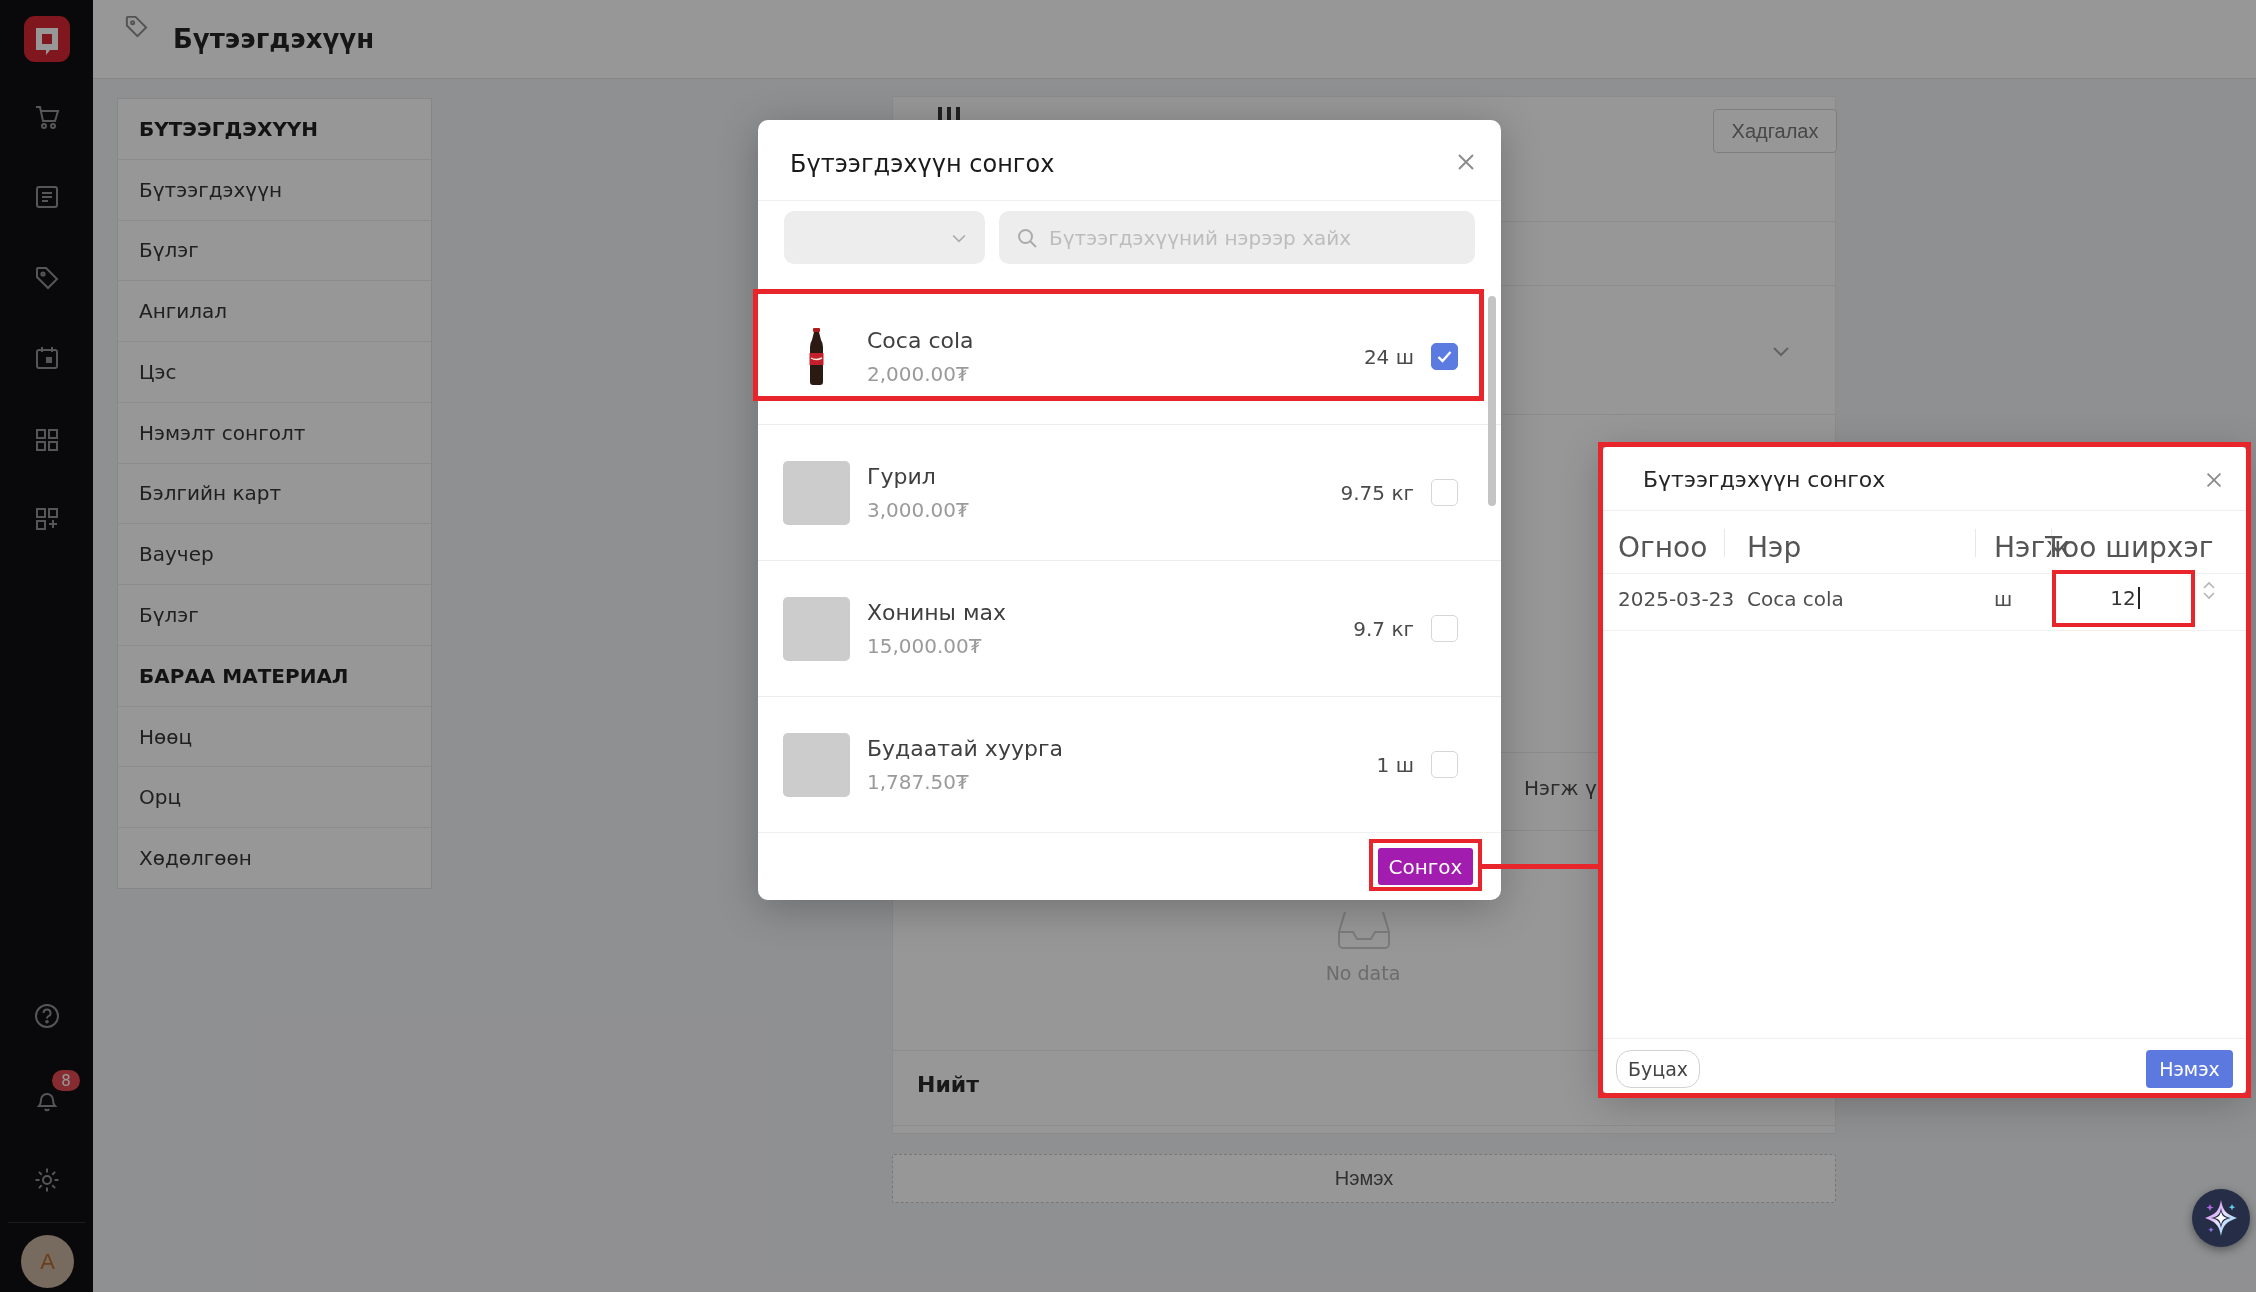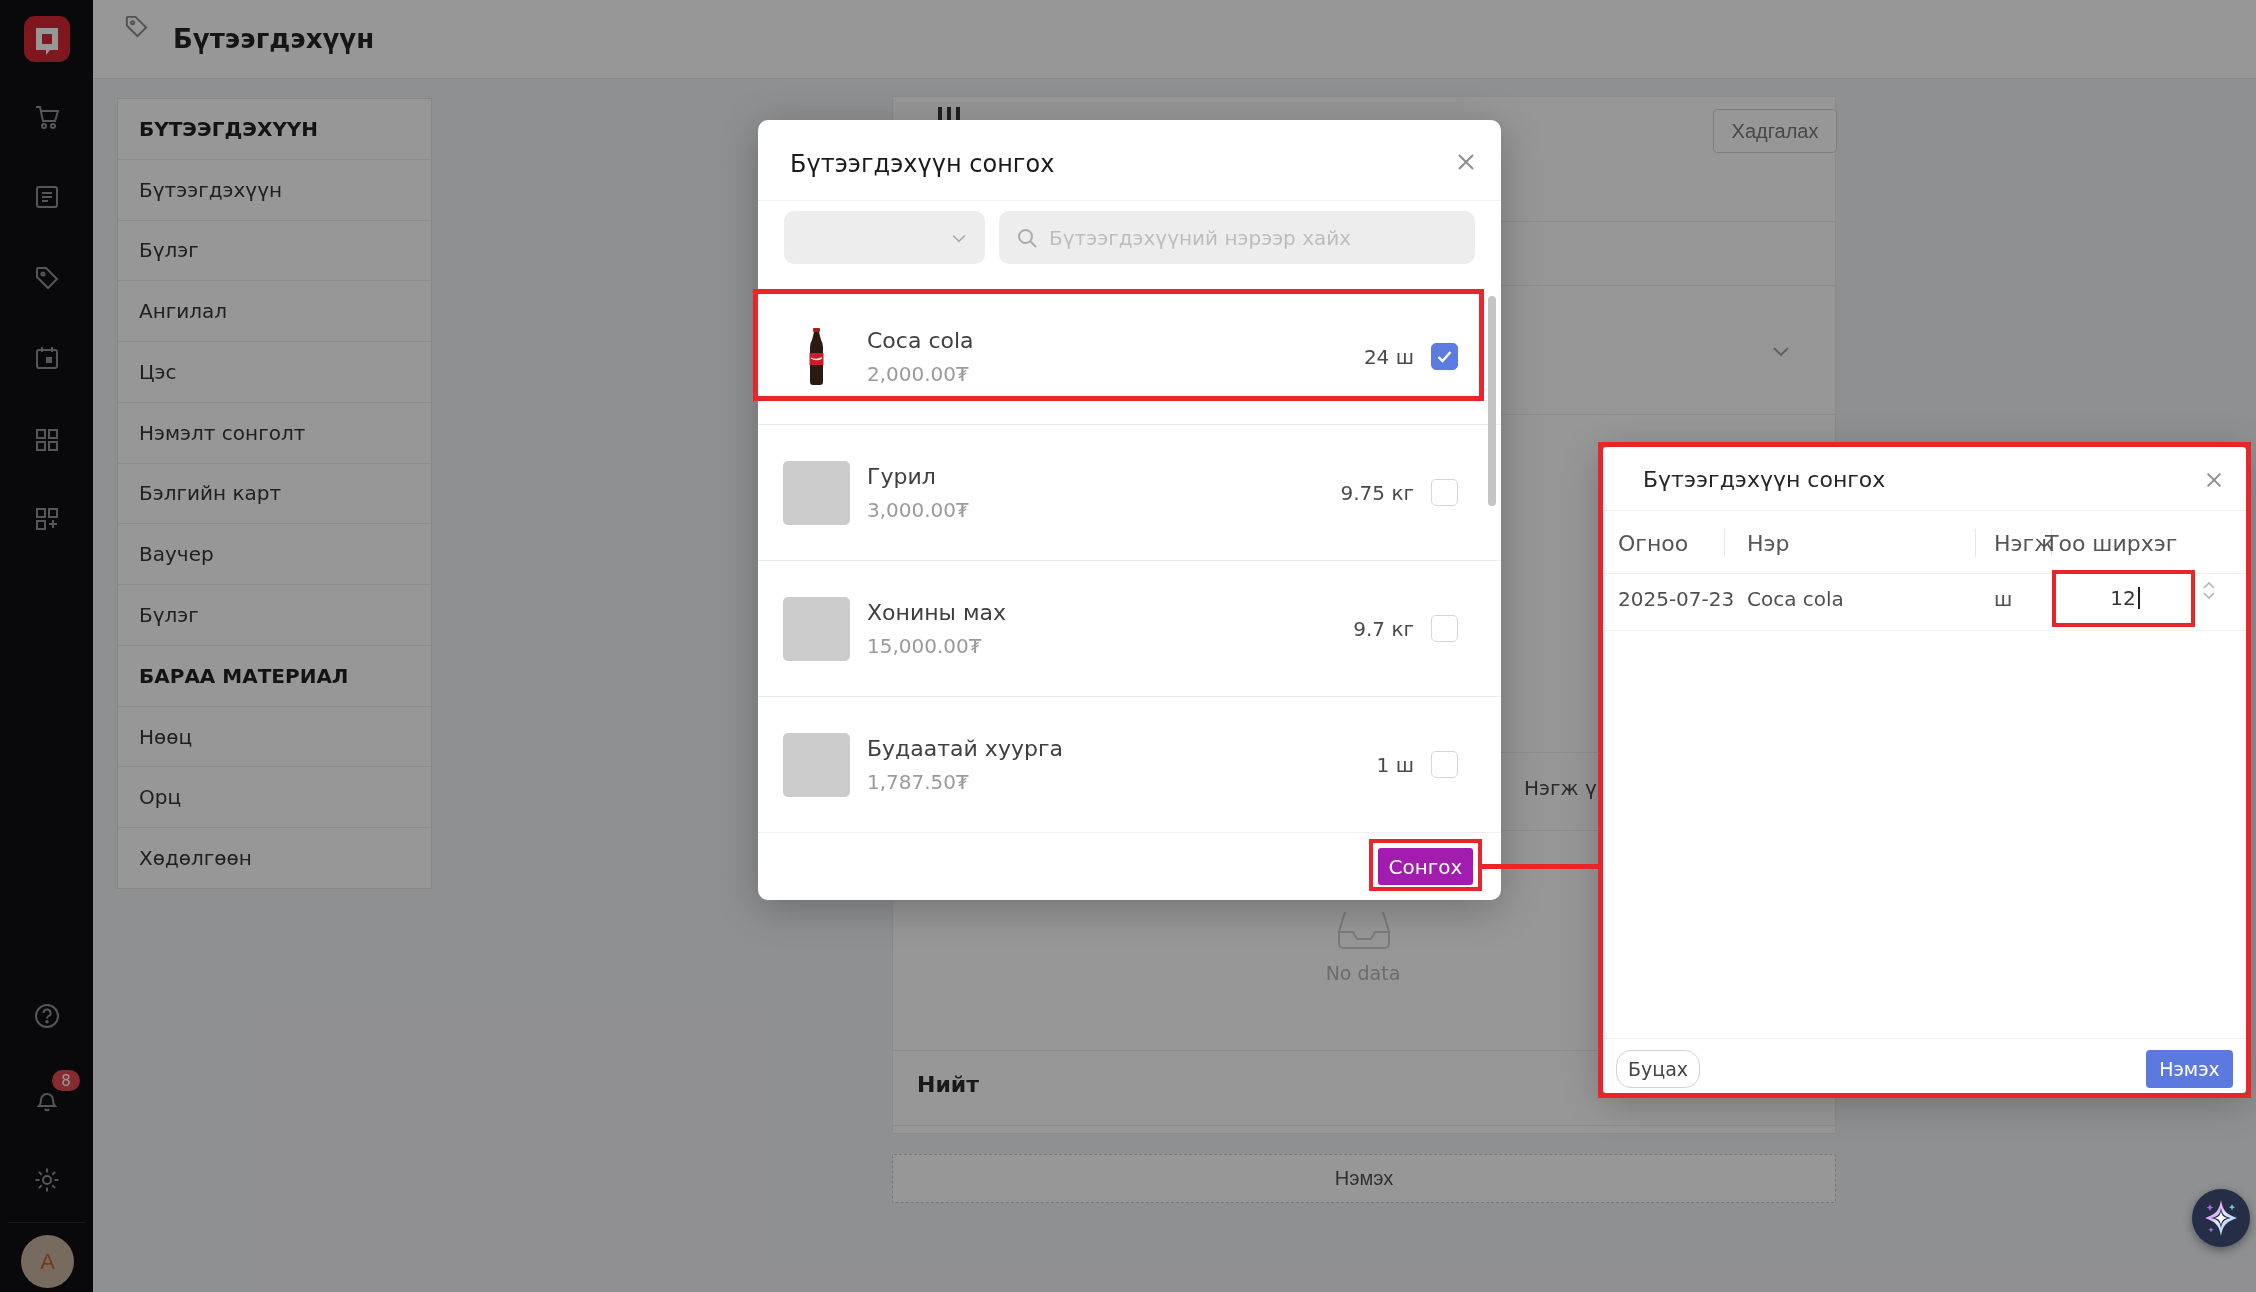--- a/index.html
+++ b/index.html
@@ -75,21 +75,21 @@
   #m1-select-btn{position:absolute;left:620px;top:15px;width:95px;height:37px;background:#a21caf;border:none;border-radius:3px;
                  color:#fff;font-size:20px;cursor:pointer;font-family:inherit;}
   #m1-scroll{position:absolute;left:730px;top:176px;width:8px;height:210px;background:#c4c4c4;border-radius:4px;cursor:grab;}
 
   
   #modal2{left:1603px;top:447px;width:643px;height:646px;background:#fff;border-radius:4px;z-index:30;
           box-shadow:0 8px 40px rgba(0,0,0,0.25);}
   #m2-title{position:absolute;left:40px;top:20px;font-size:22px;color:#262626;}
   #m2-close{position:absolute;left:600px;top:20px;width:26px;height:26px;color:#8c8c8c;background:none;border:none;cursor:pointer;padding:0;}
   #m2-hr{position:absolute;left:0;top:63px;width:643px;height:1px;background:#efefef;}
-  .m2-colhead{position:absolute;top:84px;font-size:22px;color:#555;}
+  .m2-colhead{position:absolute;top:84px;font-size:28px;color:#555;}
   .m2-colsep{position:absolute;top:82px;width:1px;height:28px;background:#e8e8e8;}
   #m2-headline{position:absolute;left:0;top:126px;width:643px;height:1px;background:#f0f0f0;}
   .m2-cell{position:absolute;top:140px;font-size:20px;color:#4f4f4f;}
   #m2-qty{position:absolute;left:457px;top:129px;width:130px;height:44px;background:#fff;display:flex;align-items:center;justify-content:center;
           font-size:20px;color:#333;cursor:text;}
   #m2-caret{width:2px;height:22px;background:#222;margin-left:2px;}
   #m2-spin{position:absolute;left:600px;top:134px;color:#b5b5b5;display:flex;flex-direction:column;gap:3px;cursor:pointer;}
   #m2-rowline{position:absolute;left:0;top:183px;width:643px;height:1px;background:#f0f0f0;}
   #m2-footline{position:absolute;left:0;top:591px;width:643px;height:1px;background:#efefef;}
   #m2-back{position:absolute;left:13px;top:603px;width:84px;height:38px;background:#fff;border:1px solid #d2d2d2;border-radius:15px;
@@ -343,21 +343,21 @@
 
     <span class="m2-colhead" style="left:15px;">Огноо</span>
     <div class="m2-colsep" style="left:121px;"></div>
     <span class="m2-colhead" style="left:144px;">Нэр</span>
     <div class="m2-colsep" style="left:372px;"></div>
     <span class="m2-colhead" style="left:391px;">Нэгж</span>
     <div class="m2-colsep" style="left:448px;"></div>
     <span class="m2-colhead" style="left:442px;text-align:right;">Тоо ширхэг</span>
     <div id="m2-headline"></div>
 
-    <span class="m2-cell" style="left:15px;">2025-07-23</span>
+    <span class="m2-cell" style="left:15px;">2025-03-23</span>
     <span class="m2-cell" style="left:144px;">Coca cola</span>
     <span class="m2-cell" style="left:391px;">ш</span>
     <div id="m2-qty">
       <span>12</span>
       <span id="m2-caret"></span>
     </div>
     <span id="m2-spin">
       <svg width="12" height="8" viewBox="0 0 12 8" fill="none" stroke="currentColor" stroke-width="1.6">
           <path d="M1 7l5-5 5 5"></path>
         </svg>

